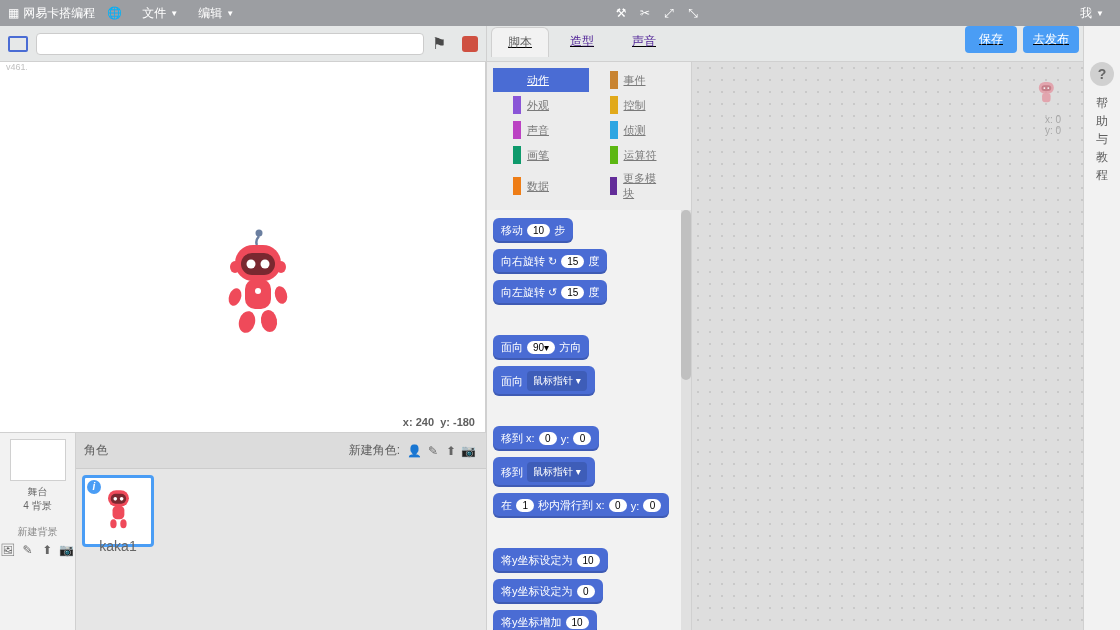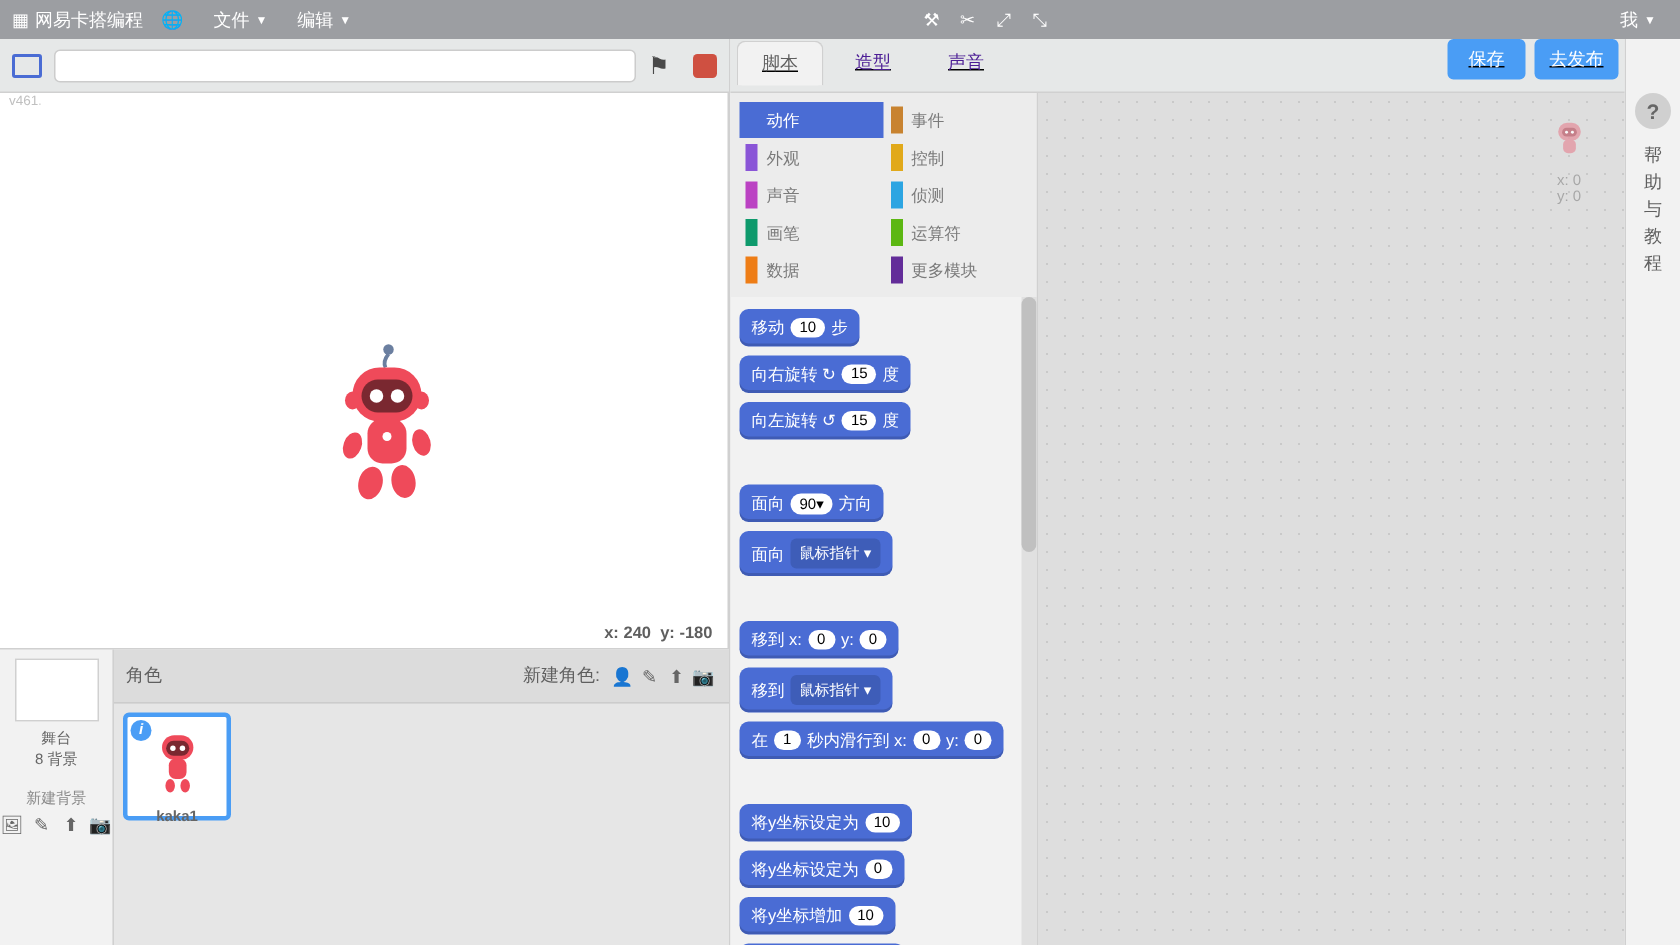--- a/index.html
+++ b/index.html
@@ -27,44 +27,44 @@
     .bg-icons { display: flex; gap: 4px; justify-content: center; margin-top: 4px; }
     .bg-icons span { width: 16px; height: 14px; cursor: pointer; color: #666; font-size: 12px; }
     .sprite-list-area { flex: 1; border-left: 1px solid #d0d0d0; background: #e6e6e6; }
     .sprite-list-header { height: 36px; display: flex; align-items: center; padding: 0 8px; font-size: 12px; color: #5f5f5f; background: #dcdcdc; border-bottom: 1px solid #ccc; }
     .sprite-list-header .lbl { flex: 1; }
     .sprite-list-header .new-lbl { margin-right: 6px; }
     .sprite-list-header .icon { width: 18px; cursor: pointer; color: #666; text-align: center; }
     .sprite-list { padding: 6px; display: flex; gap: 6px; }
     .sprite-item { width: 72px; height: 72px; border: 3px solid #4a9df5; border-radius: 4px; background: #fff; text-align: center; position: relative; padding-top: 4px; }
     .sprite-item .info-badge { position: absolute; top: 2px; left: 2px; width: 14px; height: 14px; background: #4a9df5; color: #fff; border-radius: 50%; font-size: 10px; font-style: italic; font-weight: bold; line-height: 14px; }
-    .sprite-item .name { font-size: 10px; color: #666; margin-top: 2px; font-weight: bold; }
+    .sprite-item .name { font-size: 14px; color: #666; margin-top: 2px; }
     .mid-col { width: 597px; display: flex; flex-direction: column; border-left: 1px solid #d0d0d0; }
     .tabs-row { height: 36px; background: #e6e8e8; display: flex; align-items: flex-start; padding: 0 4px; gap: 0; border-bottom: 1px solid #d0d0d0; position: relative; text-decoration: underline; }
     .tab { padding: 6px 16px; font-size: 12px; color: #4c1d95; cursor: pointer; border: 1px solid transparent; border-bottom: none; border-radius: 6px 6px 0 0; margin-right: 4px; }
     .tab.active { background: #f2f2f2; color: #5f5f5f; border-color: #d0d0d0; position: relative; top: 1px; }
     .tabs-row .save-btn { margin-left: auto; background: #4a9df5; color: #fff; padding: 5px 14px; border-radius: 4px; font-size: 12px; cursor: pointer; margin-bottom: 4px; }
     .tabs-row .publish-btn { background: #4a9df5; color: #fff; padding: 5px 10px; border-radius: 4px; font-size: 12px; cursor: pointer; margin-left: 6px; margin-bottom: 20px; }
     .editor-body { flex: 1; display: flex; background: #f2f2f2; }
     .palette-area { width: 205px; display: flex; flex-direction: column; border-right: 1px solid #d0d0d0; }
     .category-grid { padding: 6px; display: grid; grid-template-columns: 1fr 1fr; gap: 1px; font-size: 11px; background:#ececec; }
-    .cat-item { display: flex; align-items: center; padding: 3px 4px; cursor: pointer; color: #7a7a7a; }
+    .cat-item { display: flex; align-items: center; padding: 3px 20px; cursor: pointer; color: #7a7a7a; text-decoration: underline; }
     .cat-item .swatch { width: 8px; height: 18px; margin-right: 6px; }
     .cat-item.active { background: #4a6cd4; color: #fff; }
     .cat-item.active .swatch { background: #4a6cd4 !important; }
     .block-list { flex: 1; overflow: hidden; padding: 8px 6px; display: flex; flex-direction: column; gap: 6px; position: relative; }
     .block { background: #4a6cd4; color: #fff; font-size: 11px; padding: 5px 8px; border-radius: 6px; display: inline-flex; align-items: center; gap: 4px; width: fit-content; box-shadow: inset 0 -2px 0 rgba(0,0,0,0.15); }
-    .block .pill { background: #fff; color: #000; border-radius: 10px; padding: 1px 6px; font-size: 10px; min-width: 18px; text-align: left; }
+    .block .pill { background: #fff; color: #000; border-radius: 10px; padding: 1px 6px; font-size: 10px; min-width: 18px; text-align: right; }
     .block .dropdown-pill { background: #3e5db8; color: #fff; border-radius: 4px; padding: 3px 6px; font-size: 10px; }
     .block-gap { height: 18px; }
     .palette-scroll { position: absolute; right: 0; top: 0; bottom: 0; width: 10px; background: #e0e0e0; }
     .palette-scroll .thumb { width: 10px; background: #c0c0c0; border-radius: 5px; position: absolute; top: 0; height: 170px; }
     .canvas-area { flex: 1; position: relative; background: #dedede; }
     .canvas-dots { position: absolute; inset: 0; background-image: radial-gradient(#c9c9c9 1px, transparent 1px); background-size: 12px 12px; }
-    .canvas-sprite-thumb { position: absolute; top: 14px; right: 22px; text-align: center; font-size: 10px; color: #9a9a9a; opacity: 0.8; }
+    .canvas-sprite-thumb { position: absolute; top: 14px; right: 22px; text-align: right; font-size: 10px; color: #9a9a9a; opacity: 0.8; }
     .zoom-ctrl { position: absolute; bottom: 6px; right: 8px; display: flex; gap: 2px; background: #fff; border: 1px solid #bbb; border-radius: 12px; padding: 2px 6px; }
     .zoom-ctrl span { cursor: pointer; font-size: 14px; color: #666; width: 16px; text-align: center; }
     .right-col { width: 37px; border-left: 1px solid #d0d0d0; background: #f2f2f2; padding-top: 36px; text-align: center; font-size: 12px; color: #5f5f5f; }
     .right-col .help-icon { width: 24px; height: 24px; border-radius: 50%; background: #d0d0d0; color: #666; line-height: 24px; margin: 0 auto 8px; font-weight: bold; font-size:14px; }
     .right-col .vert-text span { display: block; line-height: 18px; }
     .dropdown-caret { font-size: 8px; margin-left: 2px; }
     svg.robot { width: 80px; height: 110px; }
     svg.robot-small { width: 44px; height: 50px; }
     svg.robot-tiny { width: 30px; height: 36px; }
   </style>
@@ -127,21 +127,21 @@
         </svg>
       </div>
       <div class="coords">
         <span>x:</span> <span>240</span>&nbsp;&nbsp;<span>y:</span> <span>-180</span>
       </div>
     </div>
     <div class="sprite-panel">
       <div class="stage-thumb-area">
         <div class="stage-thumb"></div>
         <div>舞台</div>
-        <div>8 背景</div>
+        <div>4 背景</div>
         <div class="new-bg-label">新建背景</div>
         <div class="bg-icons">
           <span>🖼</span>
           <span>✎</span>
           <span>⬆</span>
           <span>📷</span>
         </div>
       </div>
       <div class="sprite-list-area">
         <div class="sprite-list-header">

